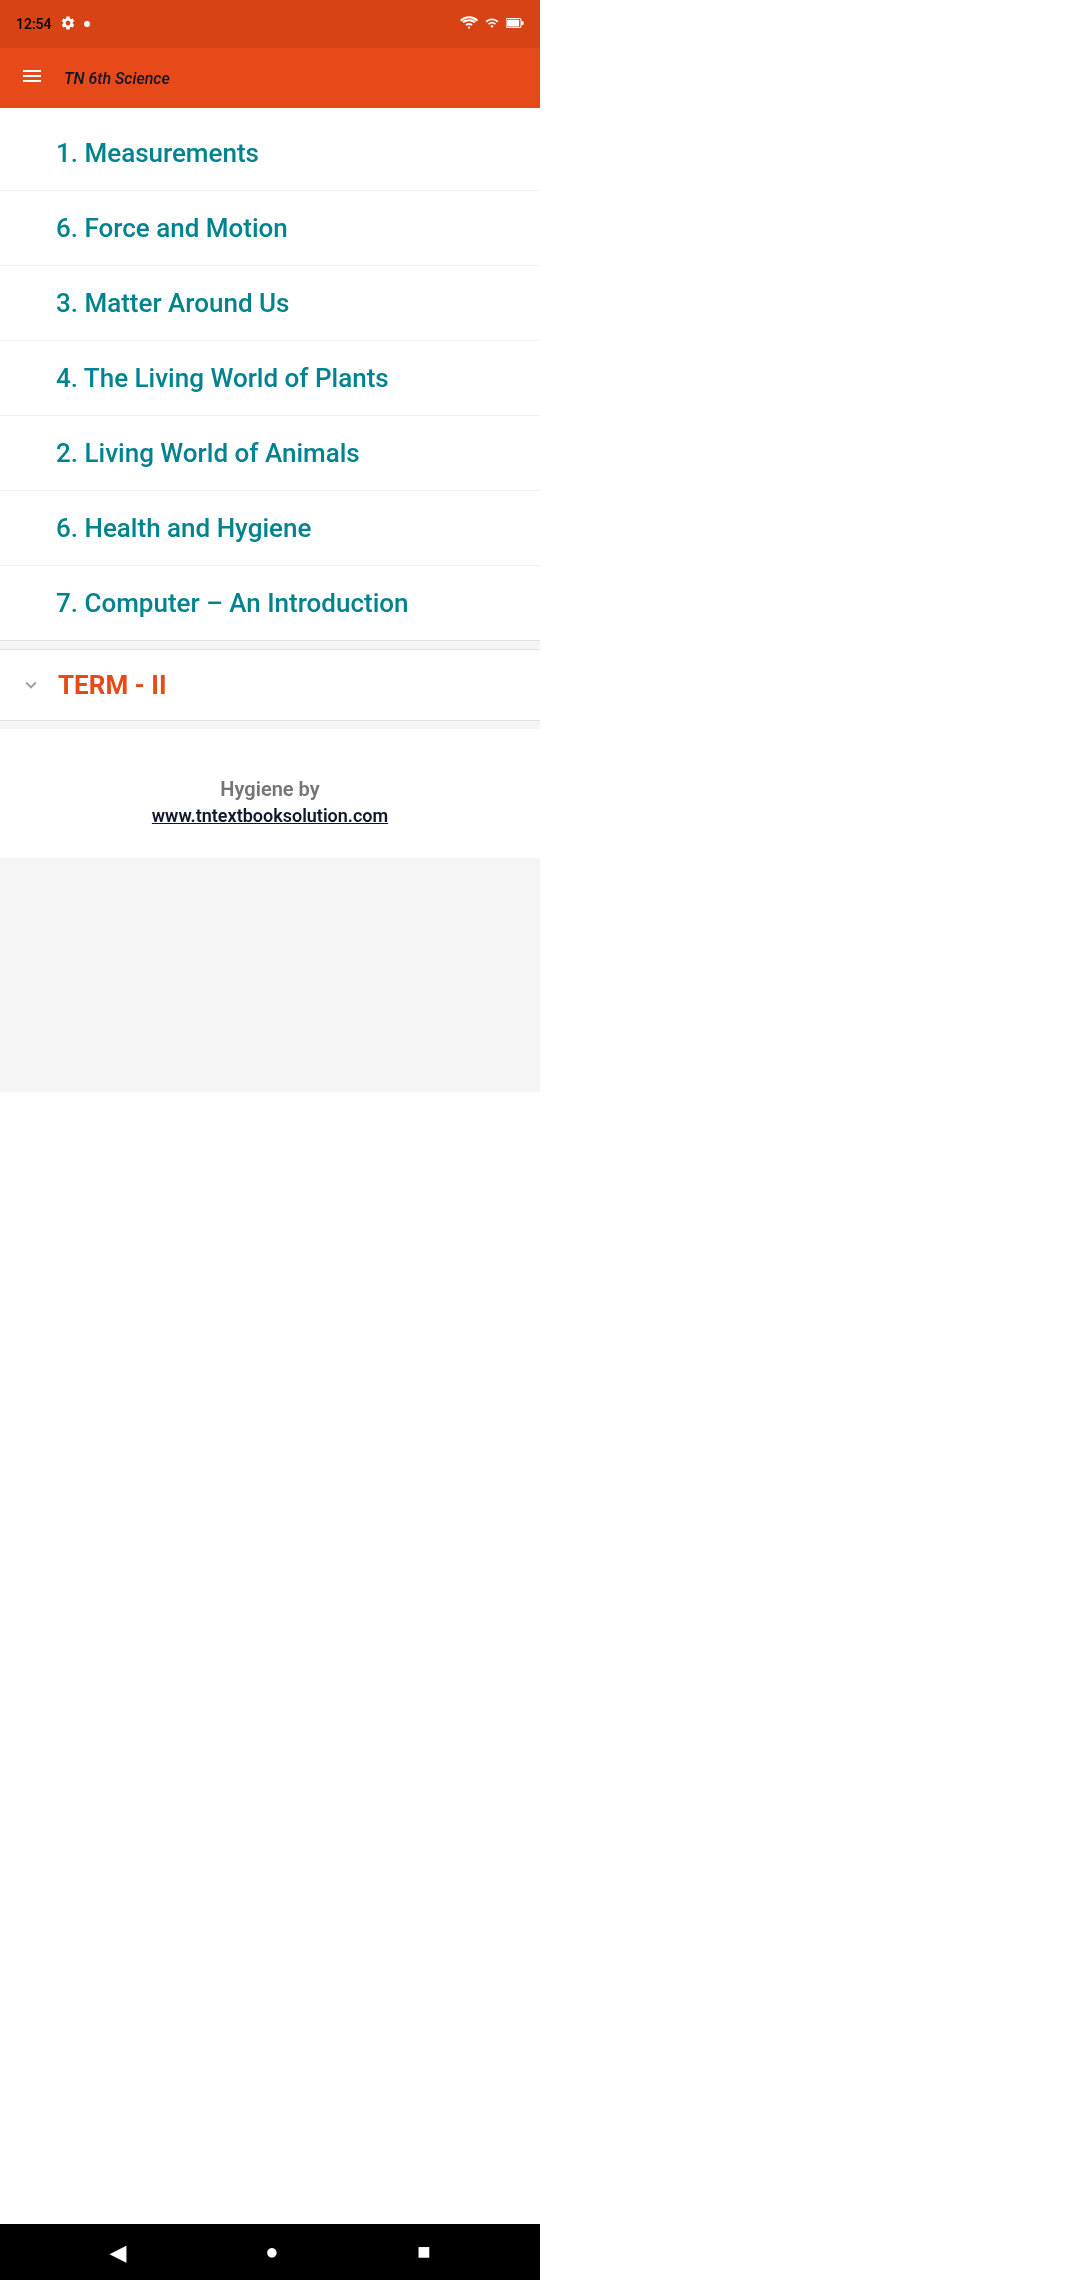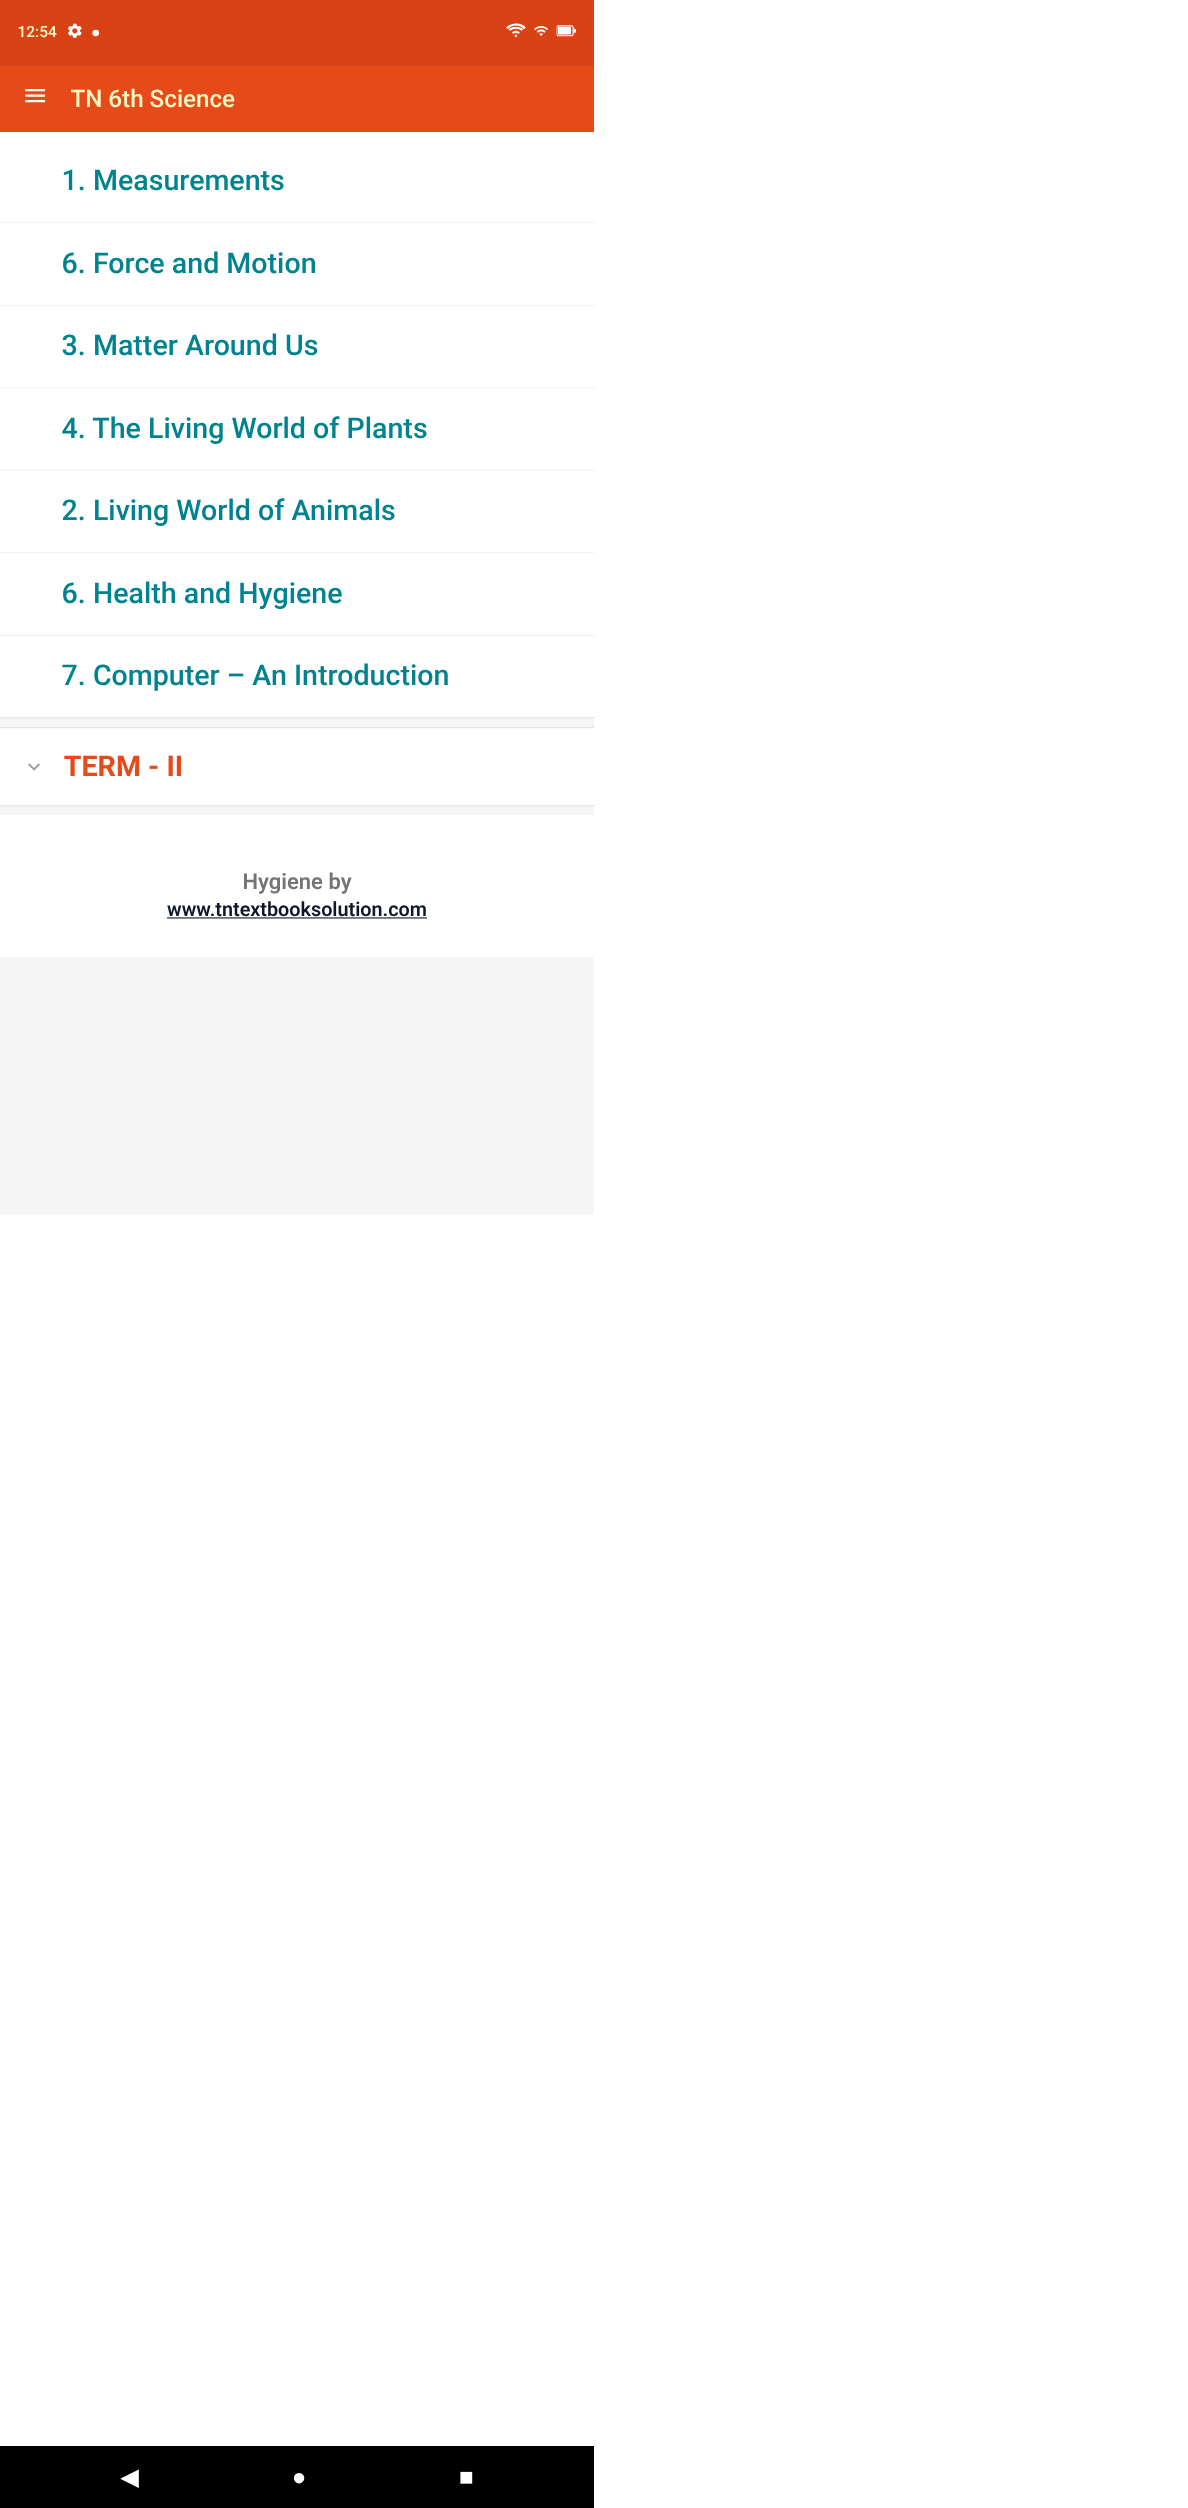--- a/index.html
+++ b/index.html
@@ -13,26 +13,26 @@
       width: 540px;
       min-height: 1140px;
       background: #ffffff;
       font-family: 'Roboto', Arial, sans-serif;
       transform-origin: top left;
     }
 
     
     .status-bar {
       background: #D84315;
-      height: 60px;
+      height: 48px;
       display: flex;
       align-items: center;
       justify-content: space-between;
       padding: 0 16px;
-      color: #fef9c3;
+      color: #000000;
       font-size: 14px;
       font-weight: 500;
     }
 
     .status-left {
       display: flex;
       align-items: center;
       gap: 8px;
     }
 
@@ -53,23 +53,24 @@
     }
 
     .hamburger-btn {
       color: white;
       font-size: 22px;
       cursor: pointer;
       padding: 4px;
     }
 
     .app-title {
-      color: #fef9c3;
-      font-size: 22px;
+      color: #0f172a;
+      font-size: 16px;
       font-weight: 500;
+      font-style: italic;
     }
 
     
     .content {
       background: #f5f5f5;
       min-height: calc(1140px - 48px - 60px - 56px);
     }
 
     
     .term-section {

